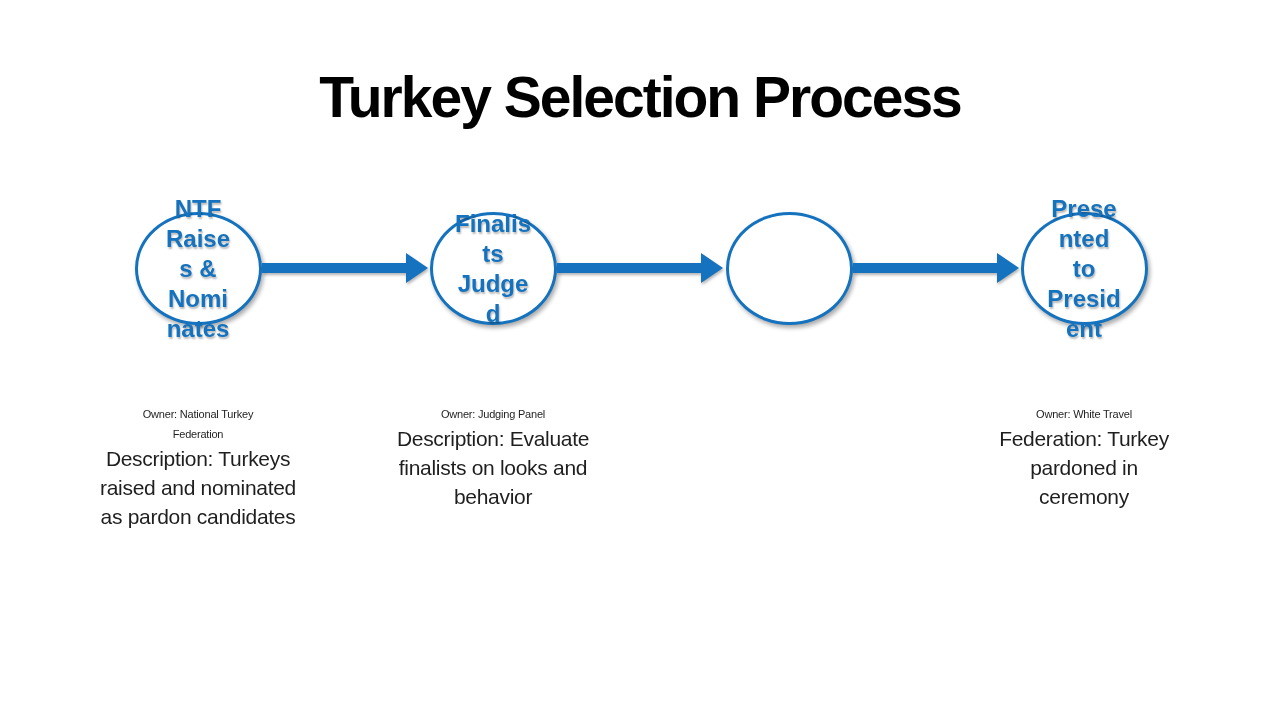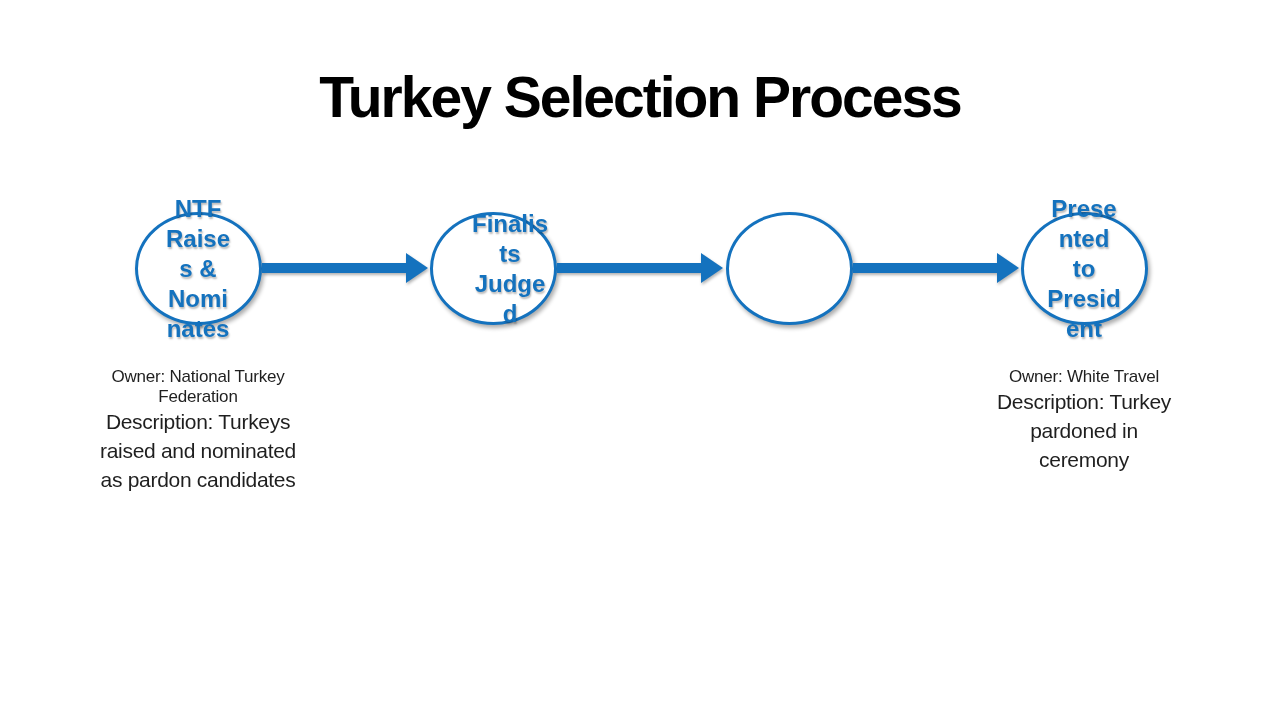--- a/index.html
+++ b/index.html
@@ -85,24 +85,25 @@
 
   .caption {
     position: absolute;
     top: 367px;
     width: 256px;
     transform: translateX(-50%);
     text-align: center;
     color: var(--text-color, #1f1f1f);
   }
   .caption .owner {
-    font-size: 17px;
+    font-size: 11px;
     line-height: 20px;
     white-space: pre-line;
     letter-spacing: -0.2px;
+    margin-top: 37px;
   }
   .caption .desc {
     font-size: 21px;
     line-height: 29px;
     white-space: pre-line;
     letter-spacing: -0.3px;
   }
 </style>
 </head>
 <body>
@@ -119,21 +120,21 @@
 s &amp;
 Nomi
 nates</div>
 
     <div class="arrow" style="left:262px">
       <div class="shaft"></div>
       <div class="head"></div>
     </div>
 
     <div class="ellipse" style="left:429.5px"></div>
-    <div class="node-label" style="left:510px">Finalis
+    <div class="node-label" style="left:493px">Finalis
 ts
 Judge
 d</div>
 
     <div class="arrow" style="left:557px">
       <div class="shaft"></div>
       <div class="head"></div>
     </div>
 
     <div class="ellipse" style="left:725.5px"></div>
@@ -151,23 +152,29 @@
 ent</div>
 
     <div class="caption" style="left:198px">
       <div class="owner">Owner: National Turkey
 Federation</div>
       <div class="desc">Description: Turkeys
 raised and nominated
 as pardon candidates</div>
     </div>
 
+    <div class="caption" style="left:493px">
+      <div class="owner">Owner: Judging Panel</div>
+      <div class="desc">Description: Evaluate
+finalists on looks and
+behavior</div>
+    </div>
 
 
     <div class="caption" style="left:1084px">
       <div class="owner">Owner: White Travel</div>
-      <div class="desc">Description: Turkey
+      <div class="desc">Federation: Turkey
 pardoned in
 ceremony</div>
     </div>
 
   </div>
 </div>
 
 </body></html>

